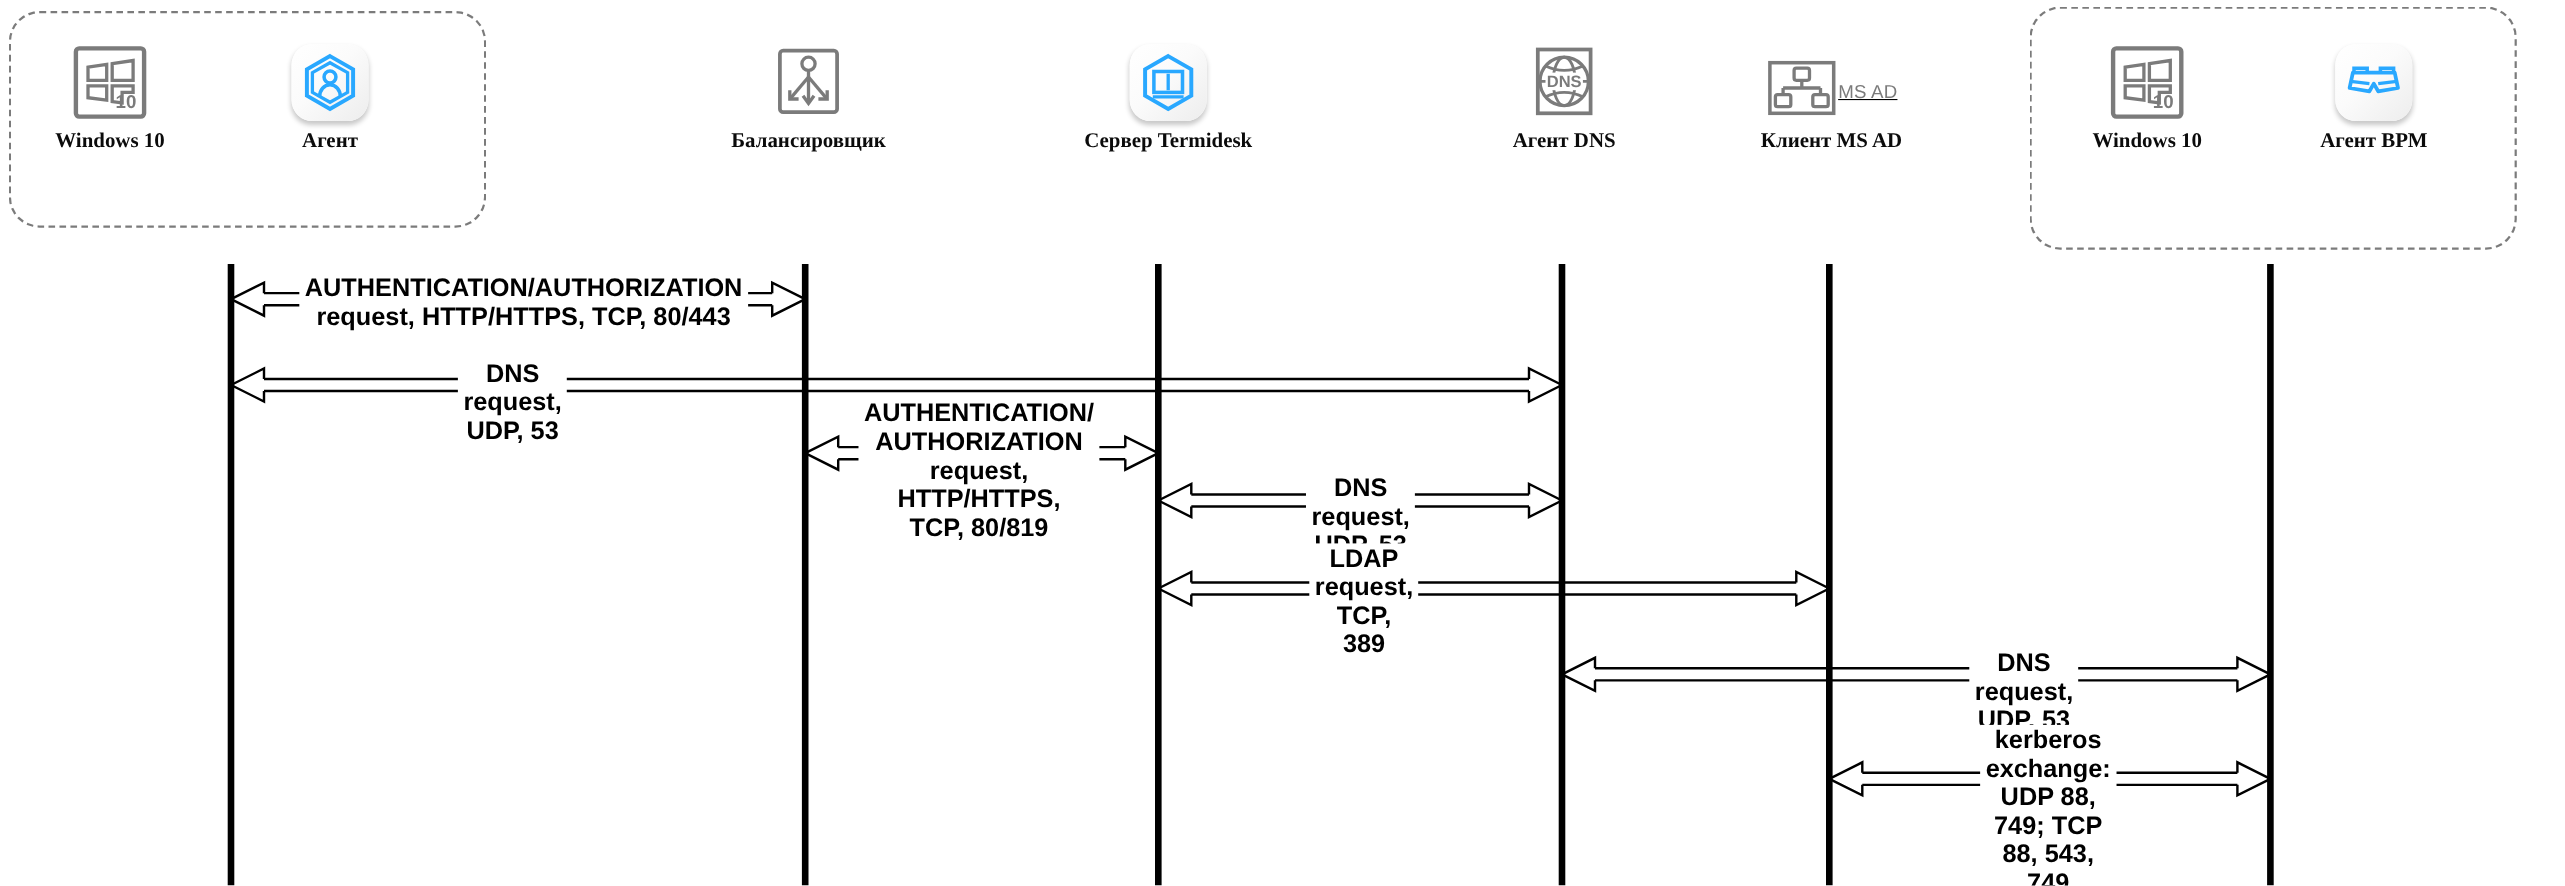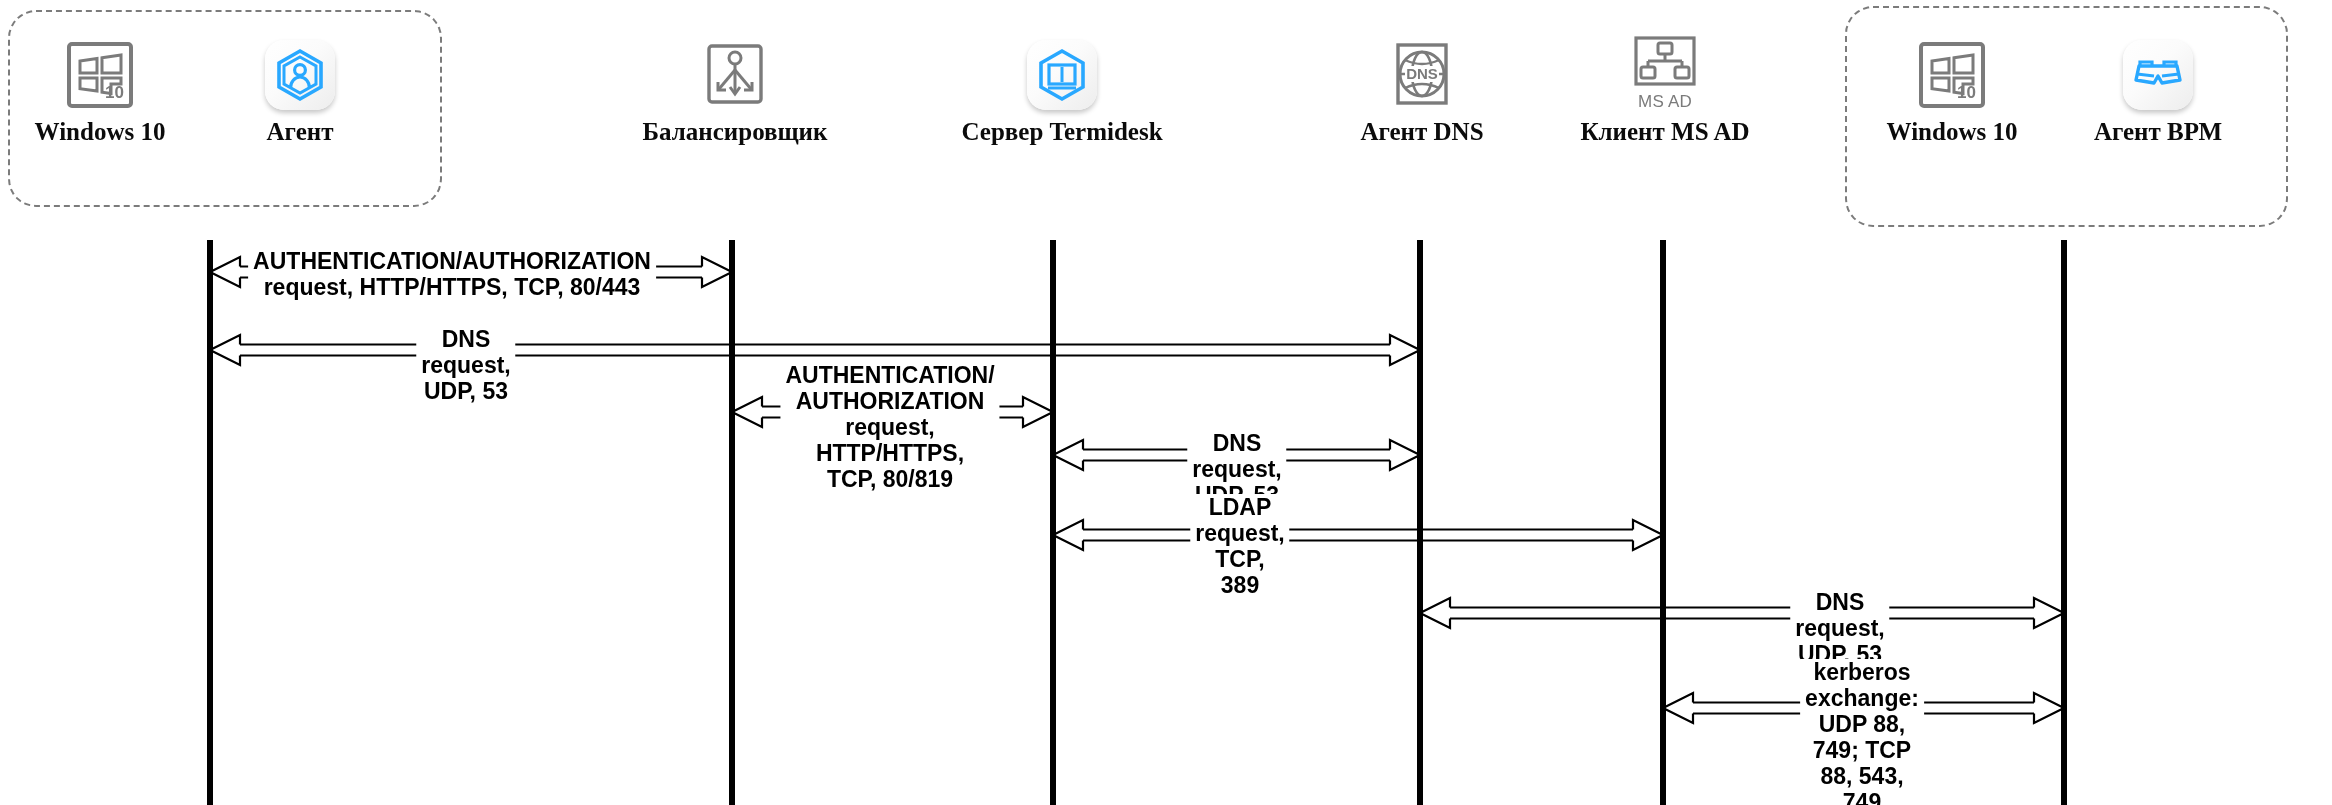--- a/index.html
+++ b/index.html
@@ -6,21 +6,21 @@
   body{width:2332px;height:805px;position:relative;overflow:hidden;
        font-family:"Liberation Sans", sans-serif;}
   #canvas{position:absolute;inset:0;width:2332px;height:805px;}
 
   
   .group{position:absolute;border:2px dashed #7b7b7b;border-radius:28px;box-sizing:border-box;}
 
   
   .actor{position:absolute;display:flex;flex-direction:column;align-items:center;width:240px;}
   .actor .iconwrap{height:88px;display:flex;align-items:flex-end;justify-content:center;}
-  .actor .lbl{font-family:"Liberation Serif", serif;font-weight:bold;font-size:25px;
+  .actor .lbl{font-family:"Liberation Serif", serif;font-weight:bold;font-size:19px;
               color:#0b0b0b;margin-top:8px;white-space:nowrap;}
 
   
   .tile{width:70px;height:70px;border-radius:19px;background:
         linear-gradient(135deg,#ffffff 0%,#fbfbfb 45%,#ededed 100%);
         box-shadow:0 3px 5px rgba(0,0,0,.22);position:relative;
         display:flex;align-items:center;justify-content:center;}
   .msad-cap{font-family:"Liberation Sans",sans-serif;font-size:17px;color:#7b7b7b;
             line-height:1;margin-top:2px;letter-spacing:.2px;}
 
@@ -110,21 +110,21 @@
       <path d="M18 48 Q35 40 52 48" fill="none" stroke="#7b7b7b" stroke-width="2.4"></path>
       <rect x="18" y="26" width="34" height="16" fill="#fff"></rect>
       <text x="35" y="39" font-family="Liberation Sans, sans-serif" font-size="15" font-weight="bold" fill="#7b7b7b" text-anchor="middle">DNS</text>
     </svg>
   </div>
   <div class="lbl">Агент DNS</div>
 </div>
 
 <div class="actor" style="left:1545px;top:22px;">
   <div class="iconwrap">
-    <div style="display:flex;flex-direction:column;align-items:center;">
+    <div style="display:flex;flex-direction:row;align-items:center;text-decoration:underline;">
       <svg width="66" height="56" viewBox="0 0 66 56">
         <rect x="4" y="3" width="58" height="46" fill="none" stroke="#7b7b7b" stroke-width="3.2"></rect>
         <rect x="26" y="8" width="14" height="11" rx="2" fill="none" stroke="#7b7b7b" stroke-width="3"></rect>
         <line x1="33" y1="19" x2="33" y2="26" stroke="#7b7b7b" stroke-width="3"></line>
         <line x1="16" y1="26" x2="50" y2="26" stroke="#7b7b7b" stroke-width="3"></line>
         <line x1="16" y1="26" x2="16" y2="32" stroke="#7b7b7b" stroke-width="3"></line>
         <line x1="50" y1="26" x2="50" y2="32" stroke="#7b7b7b" stroke-width="3"></line>
         <rect x="9" y="32" width="14" height="11" rx="2" fill="none" stroke="#7b7b7b" stroke-width="3"></rect>
         <rect x="43" y="32" width="14" height="11" rx="2" fill="none" stroke="#7b7b7b" stroke-width="3"></rect>
       </svg>
@@ -209,21 +209,21 @@
      M 2064 613 L 2034 628 L 2034 618.5" fill="none" stroke="#000" stroke-width="2.2" stroke-linejoin="miter"></path>
     <line x1="1693" y1="702.5" x2="2034" y2="702.5" stroke="#000" stroke-width="2.2"></line>
     <line x1="1693" y1="713.5" x2="2034" y2="713.5" stroke="#000" stroke-width="2.2"></line>
     <path d="M 1663 708 L 1693 693 L 1693 702.5
      M 1663 708 L 1693 723 L 1693 713.5" fill="none" stroke="#000" stroke-width="2.2" stroke-linejoin="miter"></path>
     <path d="M 2064 708 L 2034 693 L 2034 702.5
      M 2064 708 L 2034 723 L 2034 713.5" fill="none" stroke="#000" stroke-width="2.2" stroke-linejoin="miter"></path>
   </svg>
 
 <div class="msg">
-  <div class="txt" style="left:452px;top:248px;">AUTHENTICATION/AUTHORIZATION
+  <div class="txt" style="left:476px;top:248px;">AUTHENTICATION/AUTHORIZATION
 request, HTTP/HTTPS, TCP, 80/443</div>
 </div>
 <div class="msg">
   <div class="txt" style="left:466px;top:326px;">DNS request,
 UDP, 53</div>
 </div>
 <div class="msg">
   <div class="txt" style="left:890px;top:362px;">AUTHENTICATION/
 AUTHORIZATION
 request, HTTP/HTTPS,

